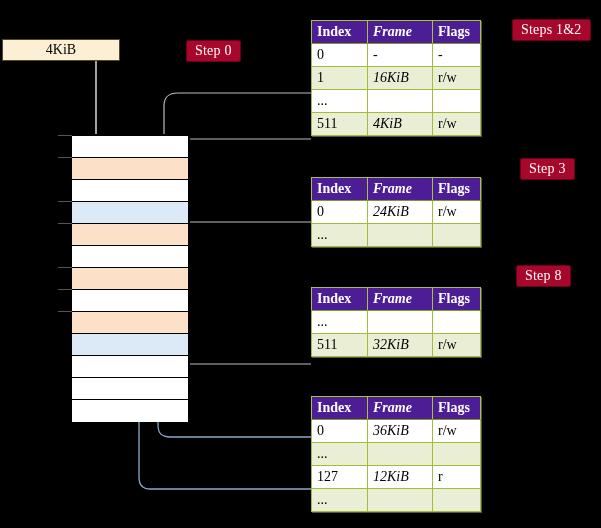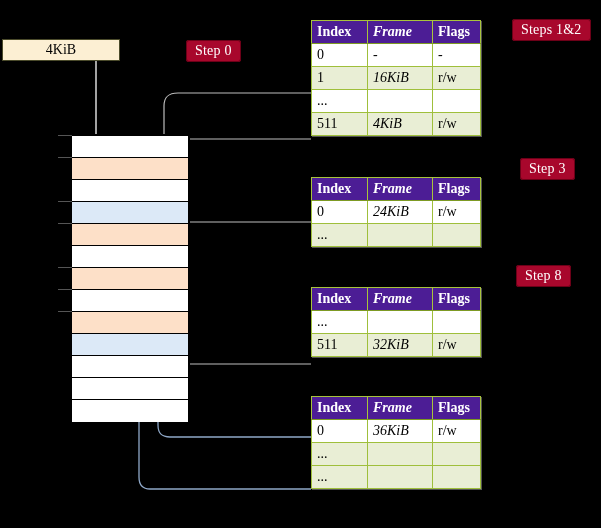--- a/index.html
+++ b/index.html
@@ -239,20 +239,25 @@
           <tr class="plain">
             <td class="c-index">0</td>
             <td class="c-frame">36KiB</td>
             <td class="c-flags">r/w</td>
           </tr>
           <tr class="alt">
             <td class="c-index">...</td>
             <td class="c-frame"></td>
             <td class="c-flags"></td>
           </tr>
+          <tr class="plain">
+            <td class="c-index">127</td>
+            <td class="c-frame">12KiB</td>
+            <td class="c-flags">r</td>
+          </tr>
           <tr class="alt">
             <td class="c-index">...</td>
             <td class="c-frame"></td>
             <td class="c-flags"></td>
           </tr>
         </tbody>
       </table>
     </div>
 
   <div id="badges-host">

